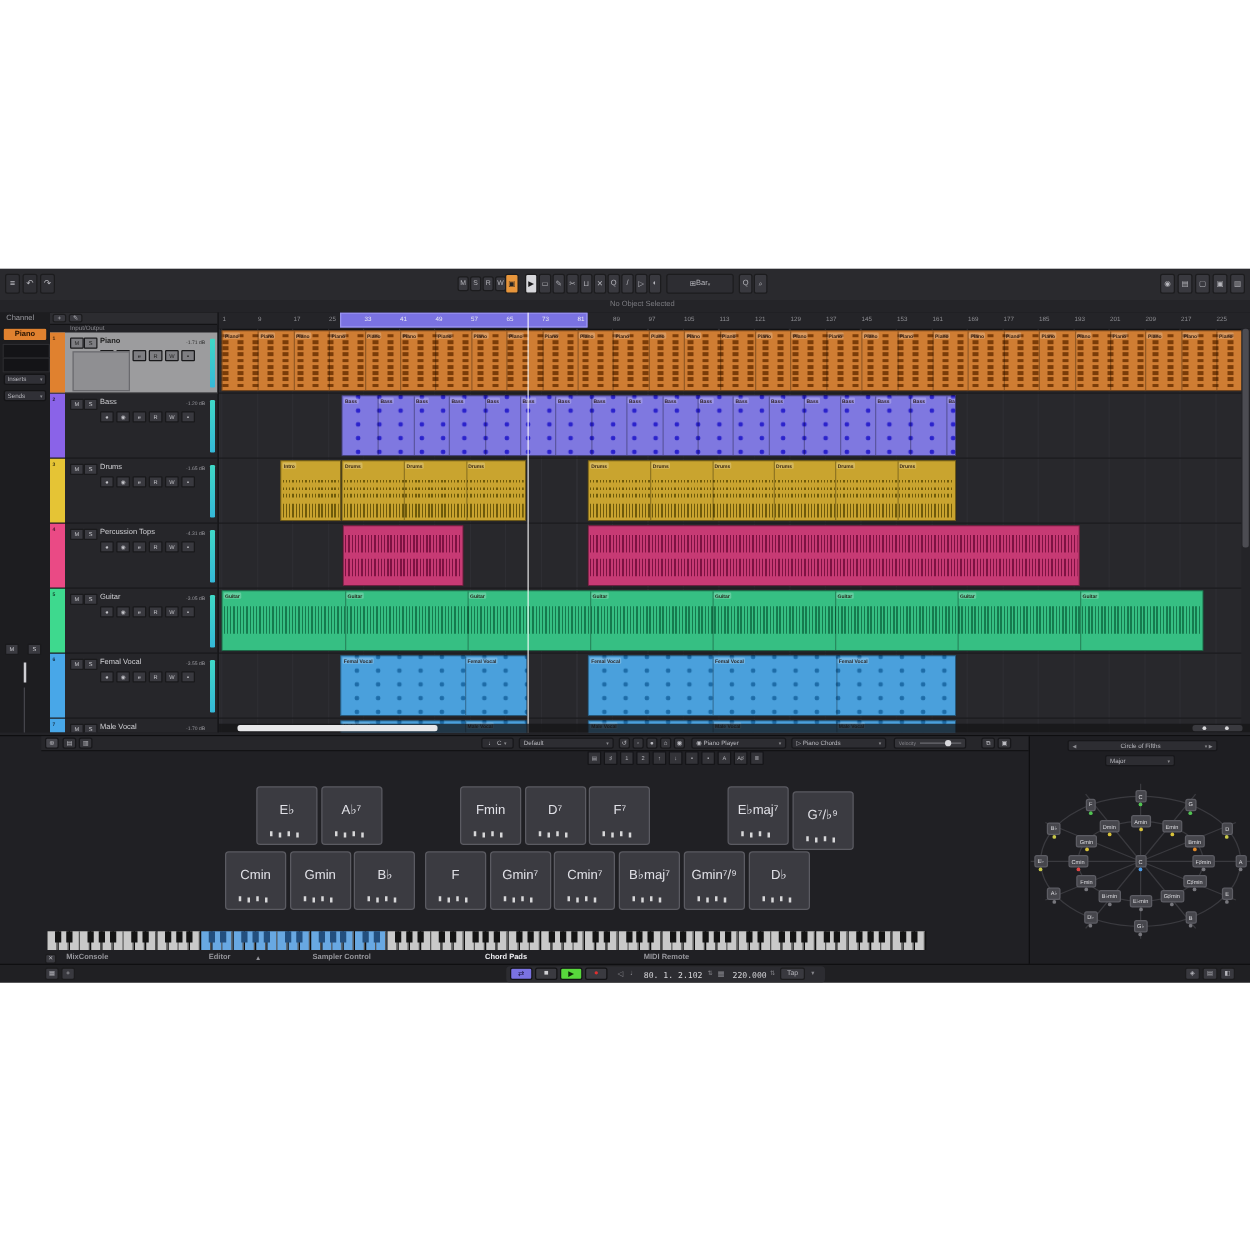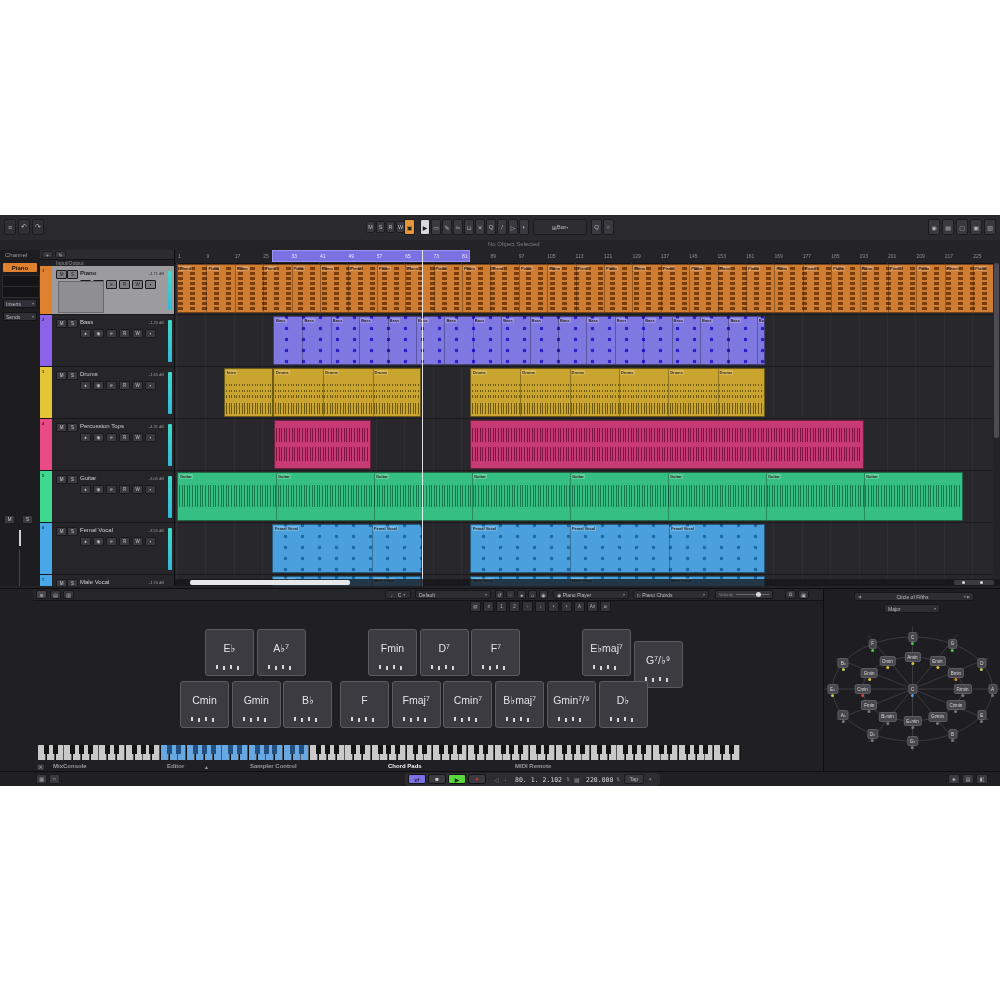--- a/index.html
+++ b/index.html
@@ -618,42 +618,42 @@
             <div class="mk"></div>
           </div>
           <div class="pad" style="left: 471.4px; top: 40px;">
             <div class="pl">F⁷</div>
             <div class="mk"></div>
           </div>
           <div class="pad" style="left: 582px; top: 40px;">
             <div class="pl">E♭maj⁷</div>
             <div class="mk"></div>
           </div>
-          <div class="pad" style="left: 633.7px; top: 52px; text-decoration: underline;">
+          <div class="pad" style="left: 633.7px; top: 44px; text-decoration: underline;">
             <div class="pl">G⁷/♭⁹</div>
             <div class="mk"></div>
           </div>
           <div class="pad" style="left: 180px; top: 92px;">
             <div class="pl">Cmin</div>
             <div class="mk"></div>
           </div>
           <div class="pad" style="left: 231.7px; top: 92px;">
             <div class="pl">Gmin</div>
             <div class="mk"></div>
           </div>
           <div class="pad" style="left: 283.4px; top: 92px;">
             <div class="pl">B♭</div>
             <div class="mk"></div>
           </div>
           <div class="pad" style="left: 340px; top: 92px;">
             <div class="pl">F</div>
             <div class="mk"></div>
           </div>
           <div class="pad" style="left: 391.7px; top: 92px;">
-            <div class="pl">Fmaj⁷</div>
+            <div class="pl">Gmin⁷</div>
             <div class="mk"></div>
           </div>
           <div class="pad" style="left: 443.4px; top: 92px;">
             <div class="pl">Cmin⁷</div>
             <div class="mk"></div>
           </div>
           <div class="pad" style="left: 495.1px; top: 92px;">
             <div class="pl">B♭maj⁷</div>
             <div class="mk"></div>
           </div>

